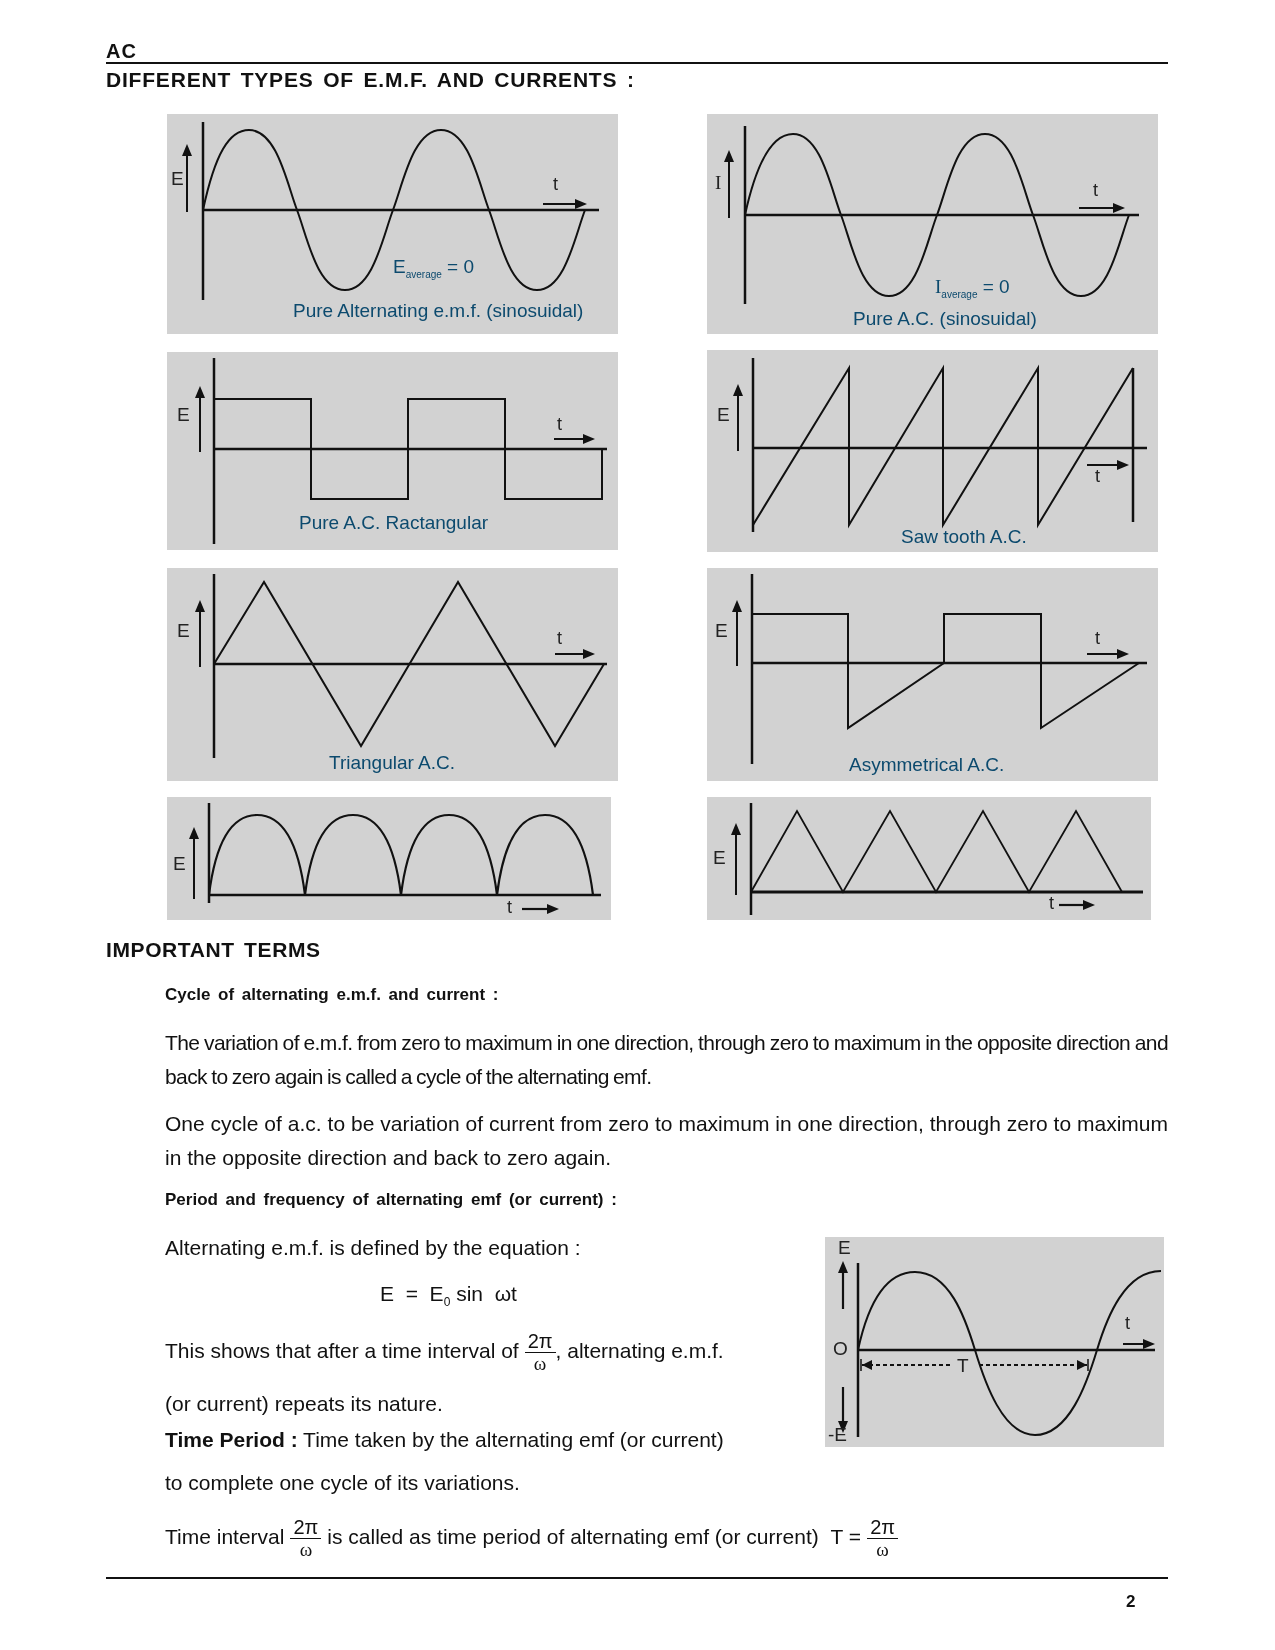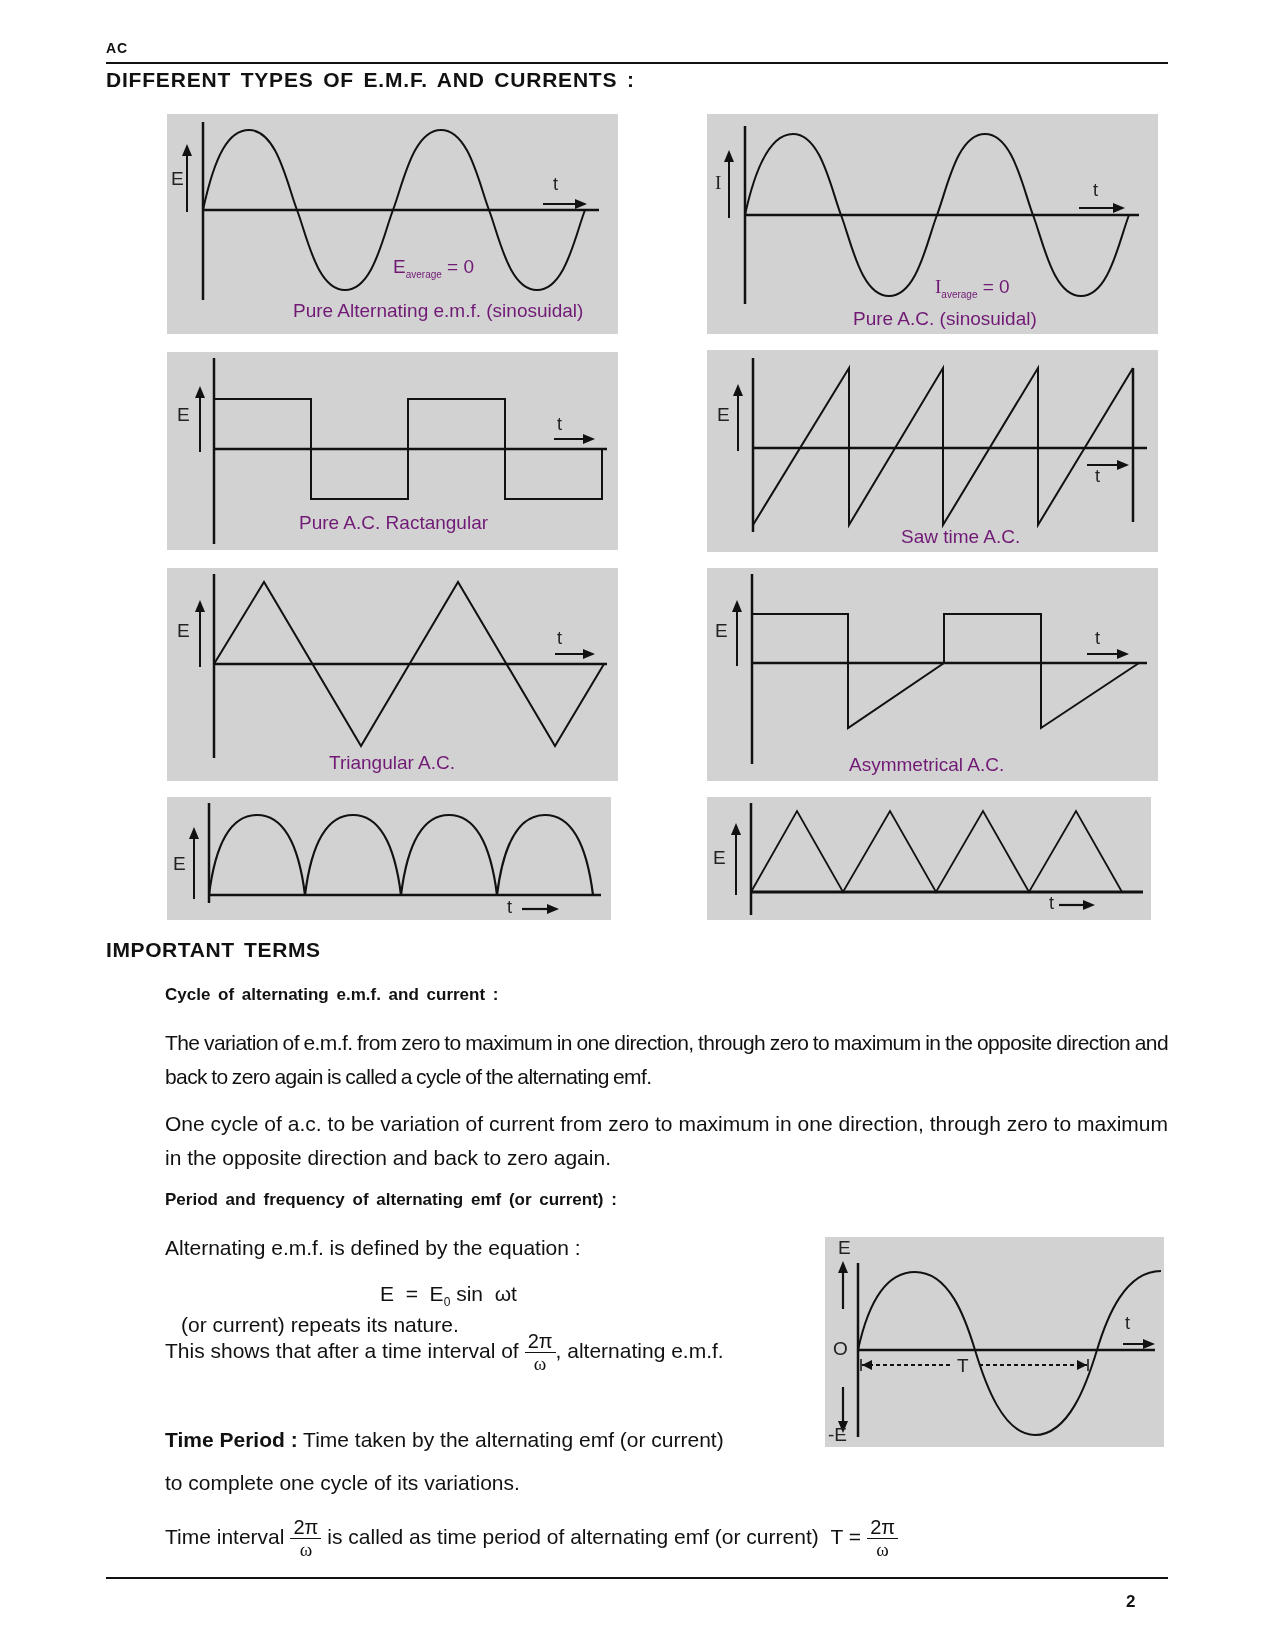--- a/index.html
+++ b/index.html
@@ -1,24 +1,24 @@
 <!DOCTYPE html>
 <html><head>
 <meta charset="utf-8">
 <style>
   html, body { margin:0; padding:0; background:#ffffff; }
   body { width:1275px; height:1650px; position:relative; overflow:hidden;
          font-family:"Liberation Sans", sans-serif; color:#111; }
   .abs { position:absolute; }
-  .hdr-ac { left:106px; top:40px; font-size:14px; font-weight:bold; letter-spacing:1px; }
+  .hdr-ac { left:106px; top:40px; font-size:20px; font-weight:bold; letter-spacing:1px; }
   .rule-top { left:106px; top:62px; width:1062px; height:2px; background:#111; }
   .title { left:106px; top:68px; font-size:21px; font-weight:bold; letter-spacing:0.8px; word-spacing:3px; }
   .panel { position:absolute; background:#d2d2d2; }
   .panel svg { position:absolute; left:0; top:0; }
-  .cap { position:absolute; font-size:19px; color:#701a75; white-space:nowrap; }
+  .cap { position:absolute; font-size:19px; color:#0c4a6e; white-space:nowrap; }
   .axlbl { position:absolute; font-size:19px; color:#222; }
   .section { left:106px; top:938px; font-size:21px; font-weight:bold; letter-spacing:0.6px; word-spacing:3px; }
   .subhead { font-size:17px; font-weight:bold; word-spacing:3px; white-space:nowrap; }
   .para { font-size:21px; line-height:34px; width:1003px; text-align:justify; }
   .para.tight { letter-spacing:-0.6px; word-spacing:-1px; }
   .frac { display:inline-block; vertical-align:middle; text-align:center; font-size:20px; line-height:22px; margin:8px 6px; }
   .frac .num { display:block; border-bottom:1.5px solid #111; padding:0 3px; }
   .frac .den { display:block; font-family:"Liberation Serif", serif; font-size:19px; }
   .rule-bot { left:106px; top:1577px; width:1062px; height:2px; background:#111; }
   .pgnum { left:1126px; top:1592px; font-size:17px; font-weight:bold; }
@@ -84,21 +84,21 @@
     <line x1="46" y1="98" x2="440" y2="98" stroke="#111" stroke-width="2.5"></line>
     <line x1="31" y1="101" x2="31" y2="44" stroke="#111" stroke-width="2"></line>
     <polygon points="31,34 26,46 36,46" fill="#111"></polygon>
     <polyline points="46,175 142,18 142,175 236,18 236,175 331,18 331,175 426,18" fill="none" stroke="#111" stroke-width="2"></polyline>
     <line x1="426" y1="18" x2="426" y2="172" stroke="#111" stroke-width="2.5"></line>
     <line x1="380" y1="115" x2="414" y2="115" stroke="#111" stroke-width="2"></line>
     <polygon points="422,115 410,110 410,120" fill="#111"></polygon>
   </svg>
   <span class="axlbl" style="left:10px;top:54px;">E</span>
   <span class="axlbl" style="left:388px;top:116px;font-size:18px;">t</span>
-  <span class="cap" style="left:194px;top:176px;">Saw time A.C.</span>
+  <span class="cap" style="left:194px;top:176px;">Saw tooth A.C.</span>
 </div>
 
 <div class="panel" style="left:167px;top:568px;width:451px;height:213px;">
   <svg width="451" height="213">
     <line x1="47" y1="6" x2="47" y2="190" stroke="#111" stroke-width="2.5"></line>
     <line x1="47" y1="96" x2="440" y2="96" stroke="#111" stroke-width="2.5"></line>
     <line x1="33" y1="99" x2="33" y2="42" stroke="#111" stroke-width="2"></line>
     <polygon points="33,32 28,44 38,44" fill="#111"></polygon>
     <polyline points="47,96 97,14 194,178 291,14 388,178 437,96" fill="none" stroke="#111" stroke-width="2"></polyline>
     <line x1="388" y1="86" x2="420" y2="86" stroke="#111" stroke-width="2"></line>
@@ -160,21 +160,21 @@
 
 <div class="abs subhead" style="left:165px;top:1190px;">Period and frequency of alternating emf (or current) :</div>
 <div class="abs" style="left:165px;top:1236px;font-size:21px;">Alternating e.m.f. is defined by the equation :</div>
 
 <div class="abs" style="left:380px;top:1282px;font-size:21px;white-space:pre;"><span>E  =  E</span><sub style="font-size:12px;">0</sub><span> sin  ωt</span></div>
 
 <div class="abs" style="left:165px;top:1322px;font-size:21px;white-space:nowrap;">
   <span>This shows that after a time interval of</span><span class="frac"><span class="num">2π</span><span class="den">ω</span></span><span style="margin-left:-6px;">, alternating e.m.f.</span>
 </div>
 
-<div class="abs" style="left:165px;top:1313px;font-size:21px;margin-left:16px;">(or current) repeats its nature.</div>
+<div class="abs" style="left:165px;top:1392px;font-size:21px;">(or current) repeats its nature.</div>
 <div class="abs" style="left:165px;top:1428px;font-size:21px;white-space:nowrap;"><span class="bold">Time Period :</span><span> Time taken by the alternating emf (or current)</span></div>
 <div class="abs" style="left:165px;top:1463px;font-size:21px;margin-top:8px;">to complete one cycle of its variations.</div>
 
 <div class="abs" style="left:165px;top:1508px;font-size:21px;white-space:nowrap;">
   <span>Time interval</span><span class="frac"><span class="num">2π</span><span class="den">ω</span></span><span>is called as time period of alternating emf (or current)</span>
   <span style="margin-left:6px;">T =</span><span class="frac"><span class="num">2π</span><span class="den">ω</span></span>
 </div>
 
 <div class="panel" style="left:825px;top:1237px;width:339px;height:210px;">
   <svg width="339" height="210">

